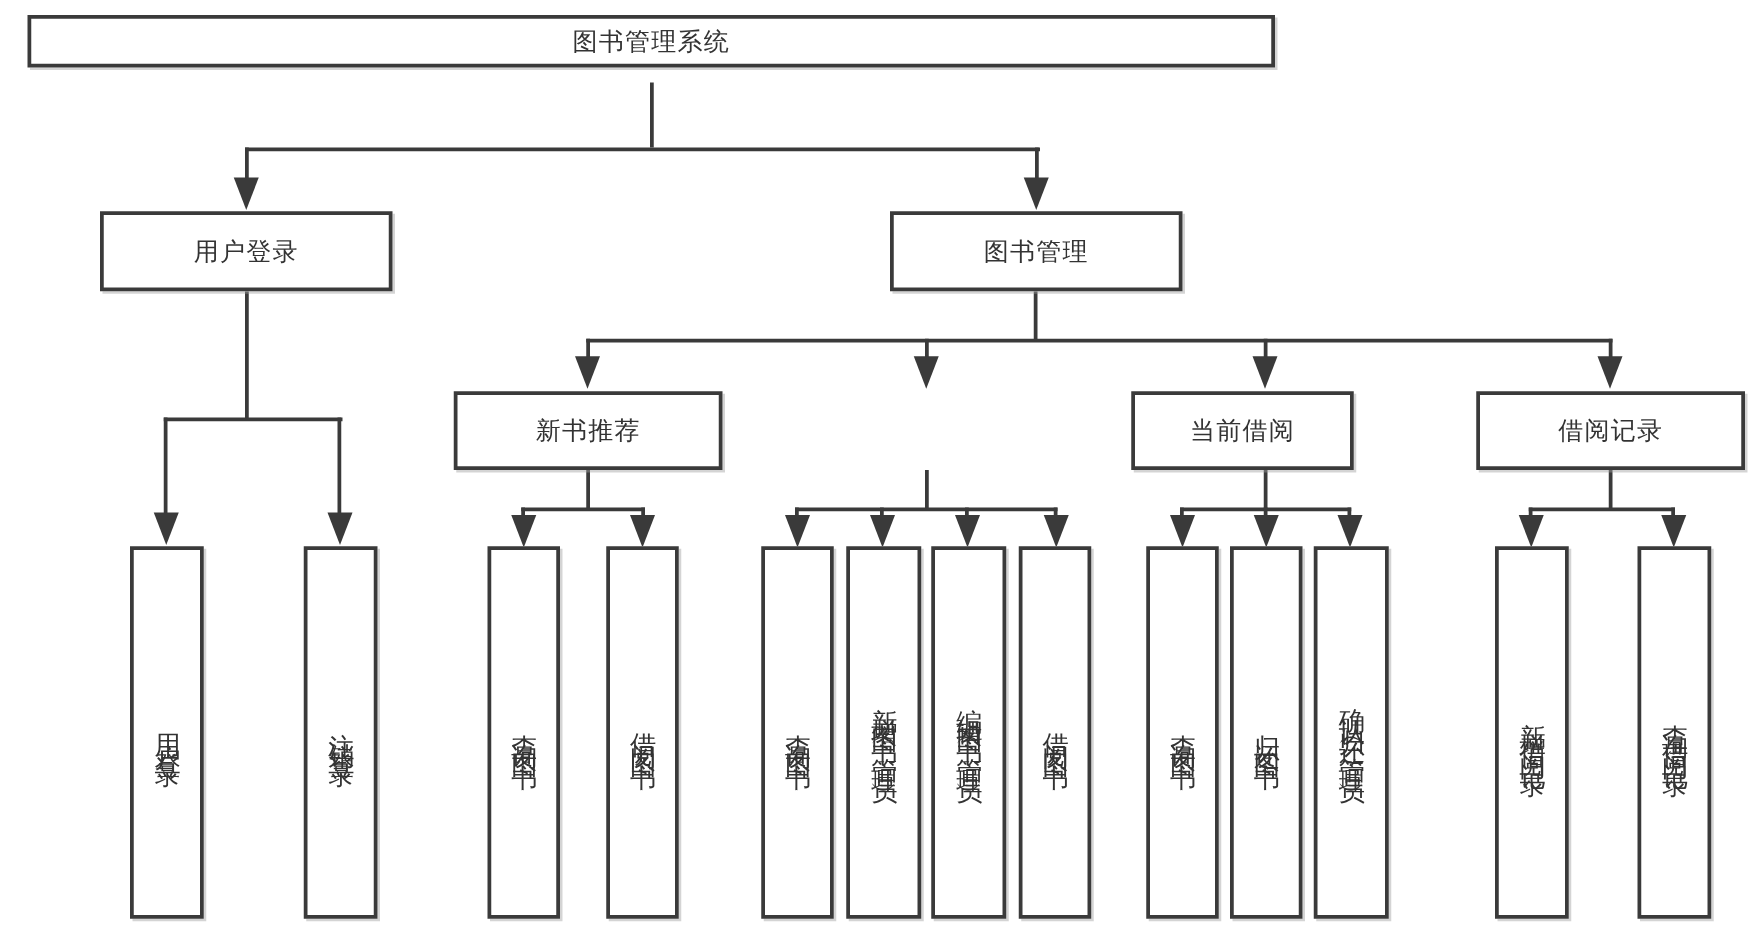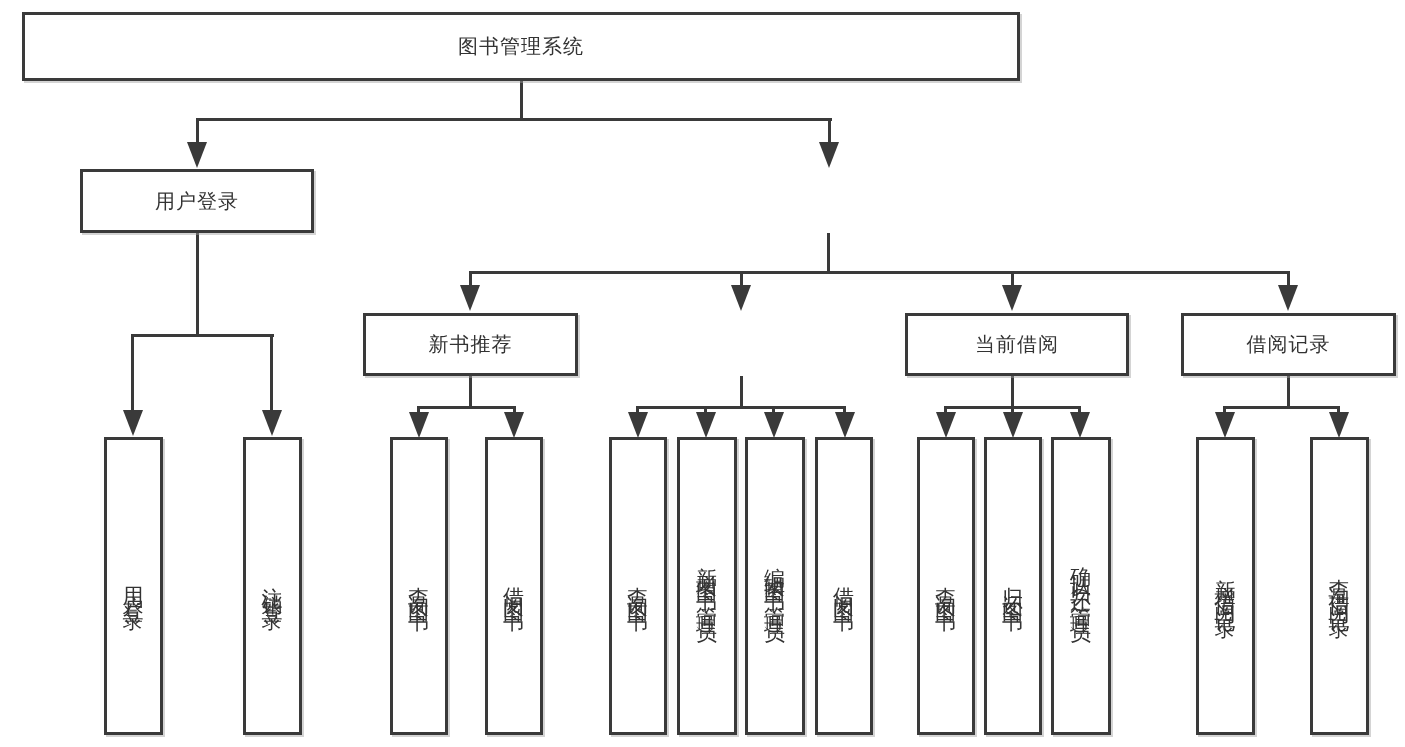--- a/index.html
+++ b/index.html
@@ -59,33 +59,36 @@
     z-index:5;
     white-space:nowrap;
     letter-spacing:0.5px;
   }
 </style>
 </head>
 <body>
 
 <div id="canvas">
 
-  <div class="node h" style="left:22px;top:12px;width:998px;height:69px;">
+  <div class="node h" style="left:22px;top:12px;width:998px;height:42px;">
     <span>图书管理系统</span>
   </div>
 
   <div class="line vline" style="left:520px;top:66px;height:52px;"></div>
   <div class="line hline" style="left:196px;top:118px;width:636px;"></div>
   <div class="line vline" style="left:196px;top:118px;height:28px;"></div>
   <div class="arrow" style="left:187px;top:142px;"></div>
   <div class="line vline" style="left:828px;top:118px;height:28px;"></div>
   <div class="arrow" style="left:819px;top:142px;"></div>
 
   <div class="node h" style="left:80px;top:169px;width:234px;height:64px;">
     <span>用户登录</span>
+  </div>
+  <div class="node h" style="left:712px;top:169px;width:234px;height:64px;">
+    <span>图书管理</span>
   </div>
 
   <div class="line vline" style="left:196px;top:233px;height:103px;"></div>
   <div class="line hline" style="left:131px;top:334px;width:143px;"></div>
   <div class="line vline" style="left:131px;top:334px;height:78px;"></div>
   <div class="arrow" style="left:123px;top:410px;"></div>
   <div class="line vline" style="left:270px;top:334px;height:78px;"></div>
   <div class="arrow" style="left:262px;top:410px;"></div>
 
   <div class="line vline" style="left:827px;top:233px;height:40px;"></div>
@@ -95,21 +98,21 @@
   <div class="line vline" style="left:740px;top:271px;height:16px;"></div>
   <div class="arrow" style="left:731px;top:285px;"></div>
   <div class="line vline" style="left:1011px;top:271px;height:16px;"></div>
   <div class="arrow" style="left:1002px;top:285px;"></div>
   <div class="line vline" style="left:1287px;top:271px;height:16px;"></div>
   <div class="arrow" style="left:1278px;top:285px;"></div>
 
   <div class="node h" style="left:363px;top:313px;width:215px;height:63px;justify-content:center;">
     <span>新书推荐</span>
   </div>
-  <div class="node h" style="left:905px;top:313px;width:224px;height:63px;text-align:center;">
+  <div class="node h" style="left:905px;top:313px;width:178px;height:63px;text-align:center;">
     <span>当前借阅</span>
   </div>
   <div class="node h" style="left:1181px;top:313px;width:215px;height:63px;">
     <span>借阅记录</span>
   </div>
 
   <div class="line vline" style="left:469px;top:376px;height:32px;"></div>
   <div class="line hline" style="left:417px;top:406px;width:99px;"></div>
   <div class="line vline" style="left:417px;top:406px;height:9px;"></div>
   <div class="arrow" style="left:409px;top:412px;"></div>

